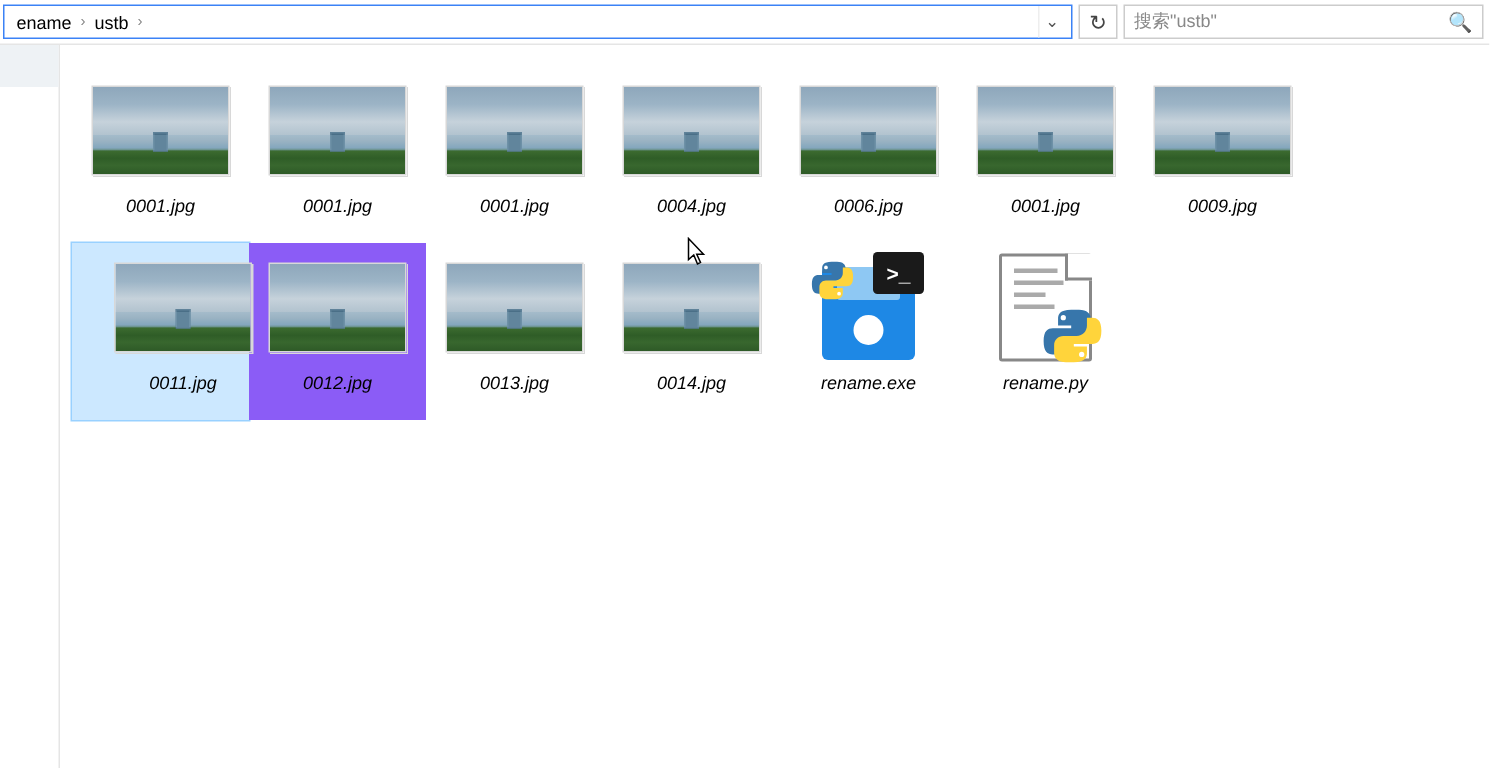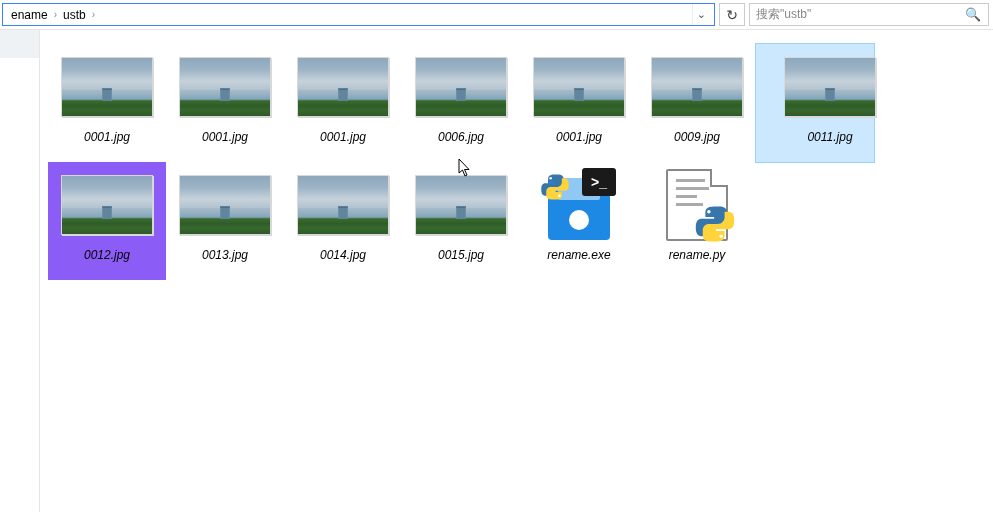--- a/index.html
+++ b/index.html
@@ -305,20 +305,26 @@
       <div class="file-item">
         <div class="thumb-frame">
           <div class="thumb-img"></div>
         </div>
         <div class="file-label">0001.jpg</div>
       </div>
       <div class="file-item">
         <div class="thumb-frame">
           <div class="thumb-img"></div>
         </div>
+        <div class="file-label">0004.jpg</div>
+      </div>
+      <div class="file-item">
+        <div class="thumb-frame">
+          <div class="thumb-img"></div>
+        </div>
         <div class="file-label">0006.jpg</div>
       </div>
       <div class="file-item">
         <div class="thumb-frame">
           <div class="thumb-img"></div>
         </div>
         <div class="file-label">0001.jpg</div>
       </div>
       <div class="file-item">
         <div class="thumb-frame">
@@ -342,26 +348,20 @@
         <div class="thumb-frame">
           <div class="thumb-img"></div>
         </div>
         <div class="file-label">0013.jpg</div>
       </div>
       <div class="file-item">
         <div class="thumb-frame">
           <div class="thumb-img"></div>
         </div>
         <div class="file-label">0014.jpg</div>
-      </div>
-      <div class="file-item">
-        <div class="thumb-frame">
-          <div class="thumb-img"></div>
-        </div>
-        <div class="file-label">0015.jpg</div>
       </div>
       <div class="file-item">
         <div class="thumb-frame">
           <div class="exe-icon">
             <div class="exe-disk"></div>
             <div class="exe-cmd">&gt;_</div>
             <div class="exe-py"><svg class="pylogo" viewBox="0 0 48 48">
                 <use href="#pylogo-g"></use>
               </svg></div>
           </div>

